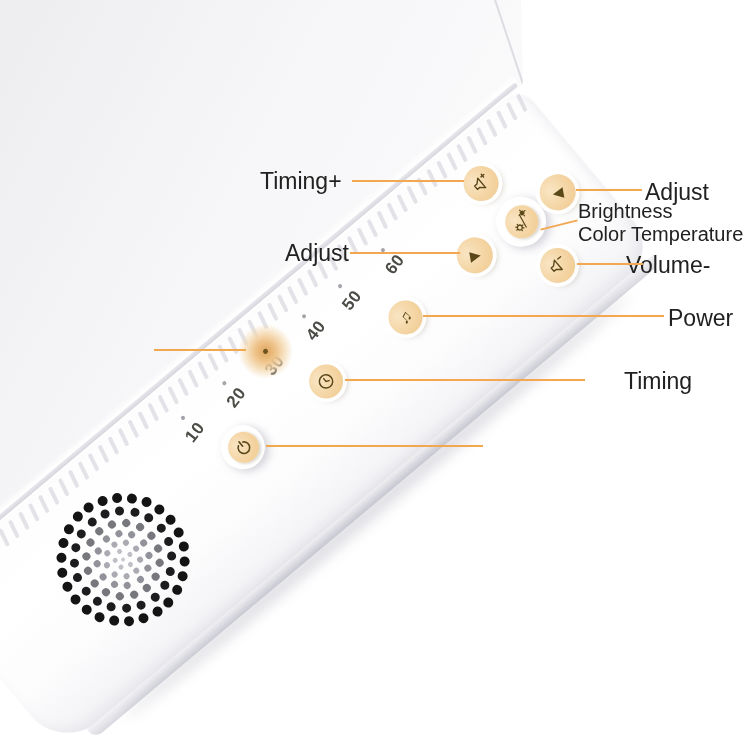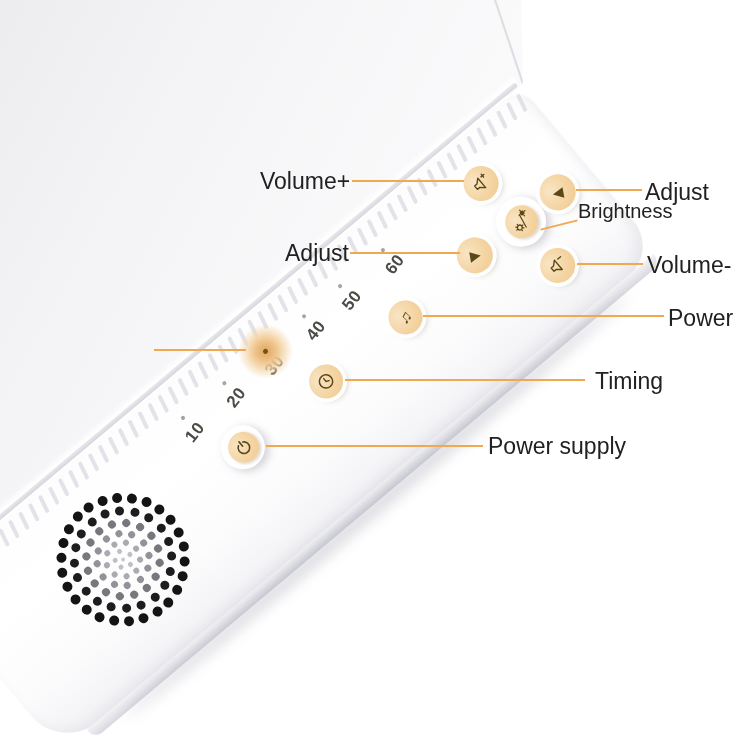--- a/index.html
+++ b/index.html
@@ -302,39 +302,39 @@
 
     <div class="btn" style="left:693px;top:163px;width:35px;height:35px">
       <svg class="icon-glyph" width="21" height="21" viewBox="0 0 24 24" fill="none" stroke="#5a4819" stroke-width="1.6" stroke-linecap="round" stroke-linejoin="round">
         <path d="M4.5 9.5 H8 L13 5 V19 L8 14.5 H4.5 Z"></path>
           <line x1="16.8" y1="6.5" x2="21" y2="6.5"></line>
       </svg>
     </div>
   </div>
 
   <div id="annotations">
-    <span class="lbl" style="left:260px;top:168px">Volume+</span>
+    <span class="lbl" style="left:260px;top:168px">Timing+</span>
     <span class="line" style="left:352px;top:180px;width:112px"></span>
 
     <span class="lbl" style="left:645px;top:179px">Adjust</span>
     <span class="line" style="left:576px;top:189px;width:66px"></span>
 
     <span class="lbl small" style="left:578px;top:200px">Brightness</span>
+    <span class="lbl small" style="left:578px;top:223px">Color Temperature</span>
     <span class="line" style="left:540px;top:224px;width:38px;transform:rotate(-14deg)"></span>
 
-    <span class="lbl" style="left:647px;top:252px">Volume-</span>
+    <span class="lbl" style="left:626px;top:252px">Volume-</span>
     <span class="line" style="left:577px;top:263px;width:66px"></span>
 
     <span class="lbl" style="left:668px;top:305px">Power</span>
     <span class="line" style="left:423px;top:315px;width:241px"></span>
 
     <span class="lbl" style="left:285px;top:240px">Adjust</span>
     <span class="line" style="left:350px;top:252px;width:110px"></span>
 
     <span class="line" style="left:154px;top:349px;width:92px"></span>
 
-    <span class="lbl" style="left:595px;top:368px">Timing</span>
+    <span class="lbl" style="left:624px;top:368px">Timing</span>
     <span class="line" style="left:345px;top:379px;width:240px"></span>
 
-    <span class="lbl" style="left:488px;top:433px">Power supply</span>
     <span class="line" style="left:266px;top:445px;width:217px"></span>
   </div>
 </div>
 
 </body></html>

